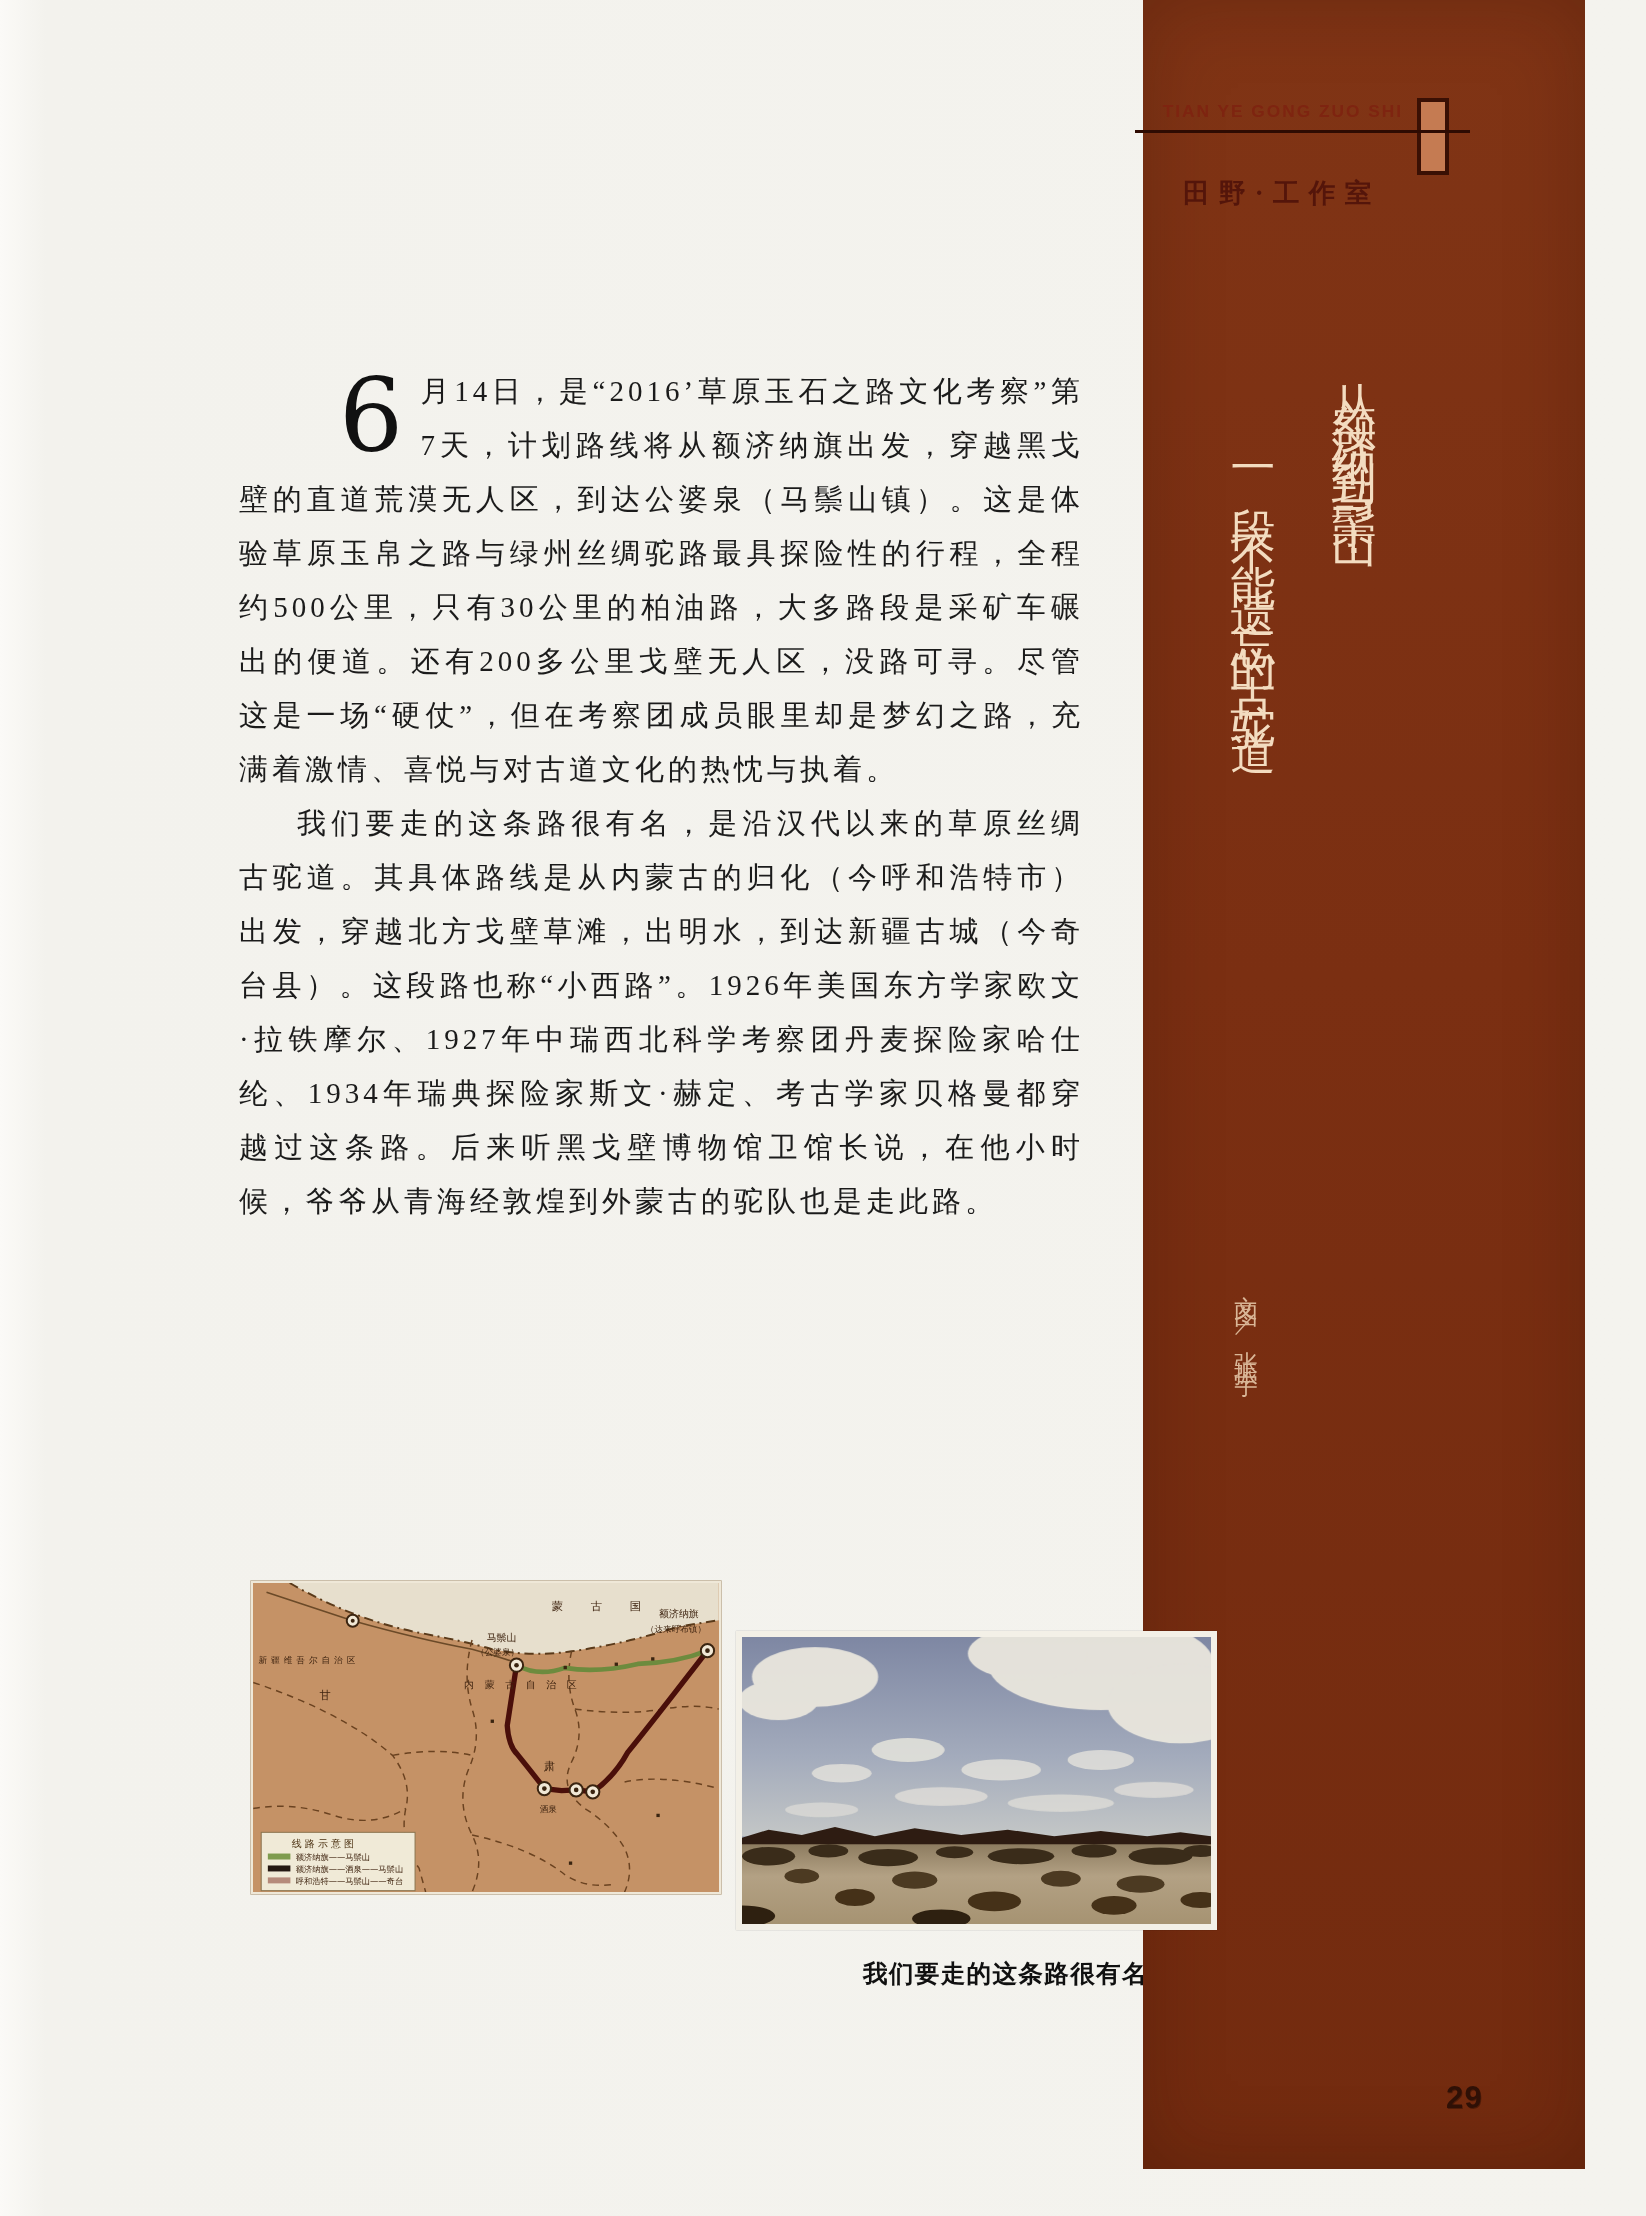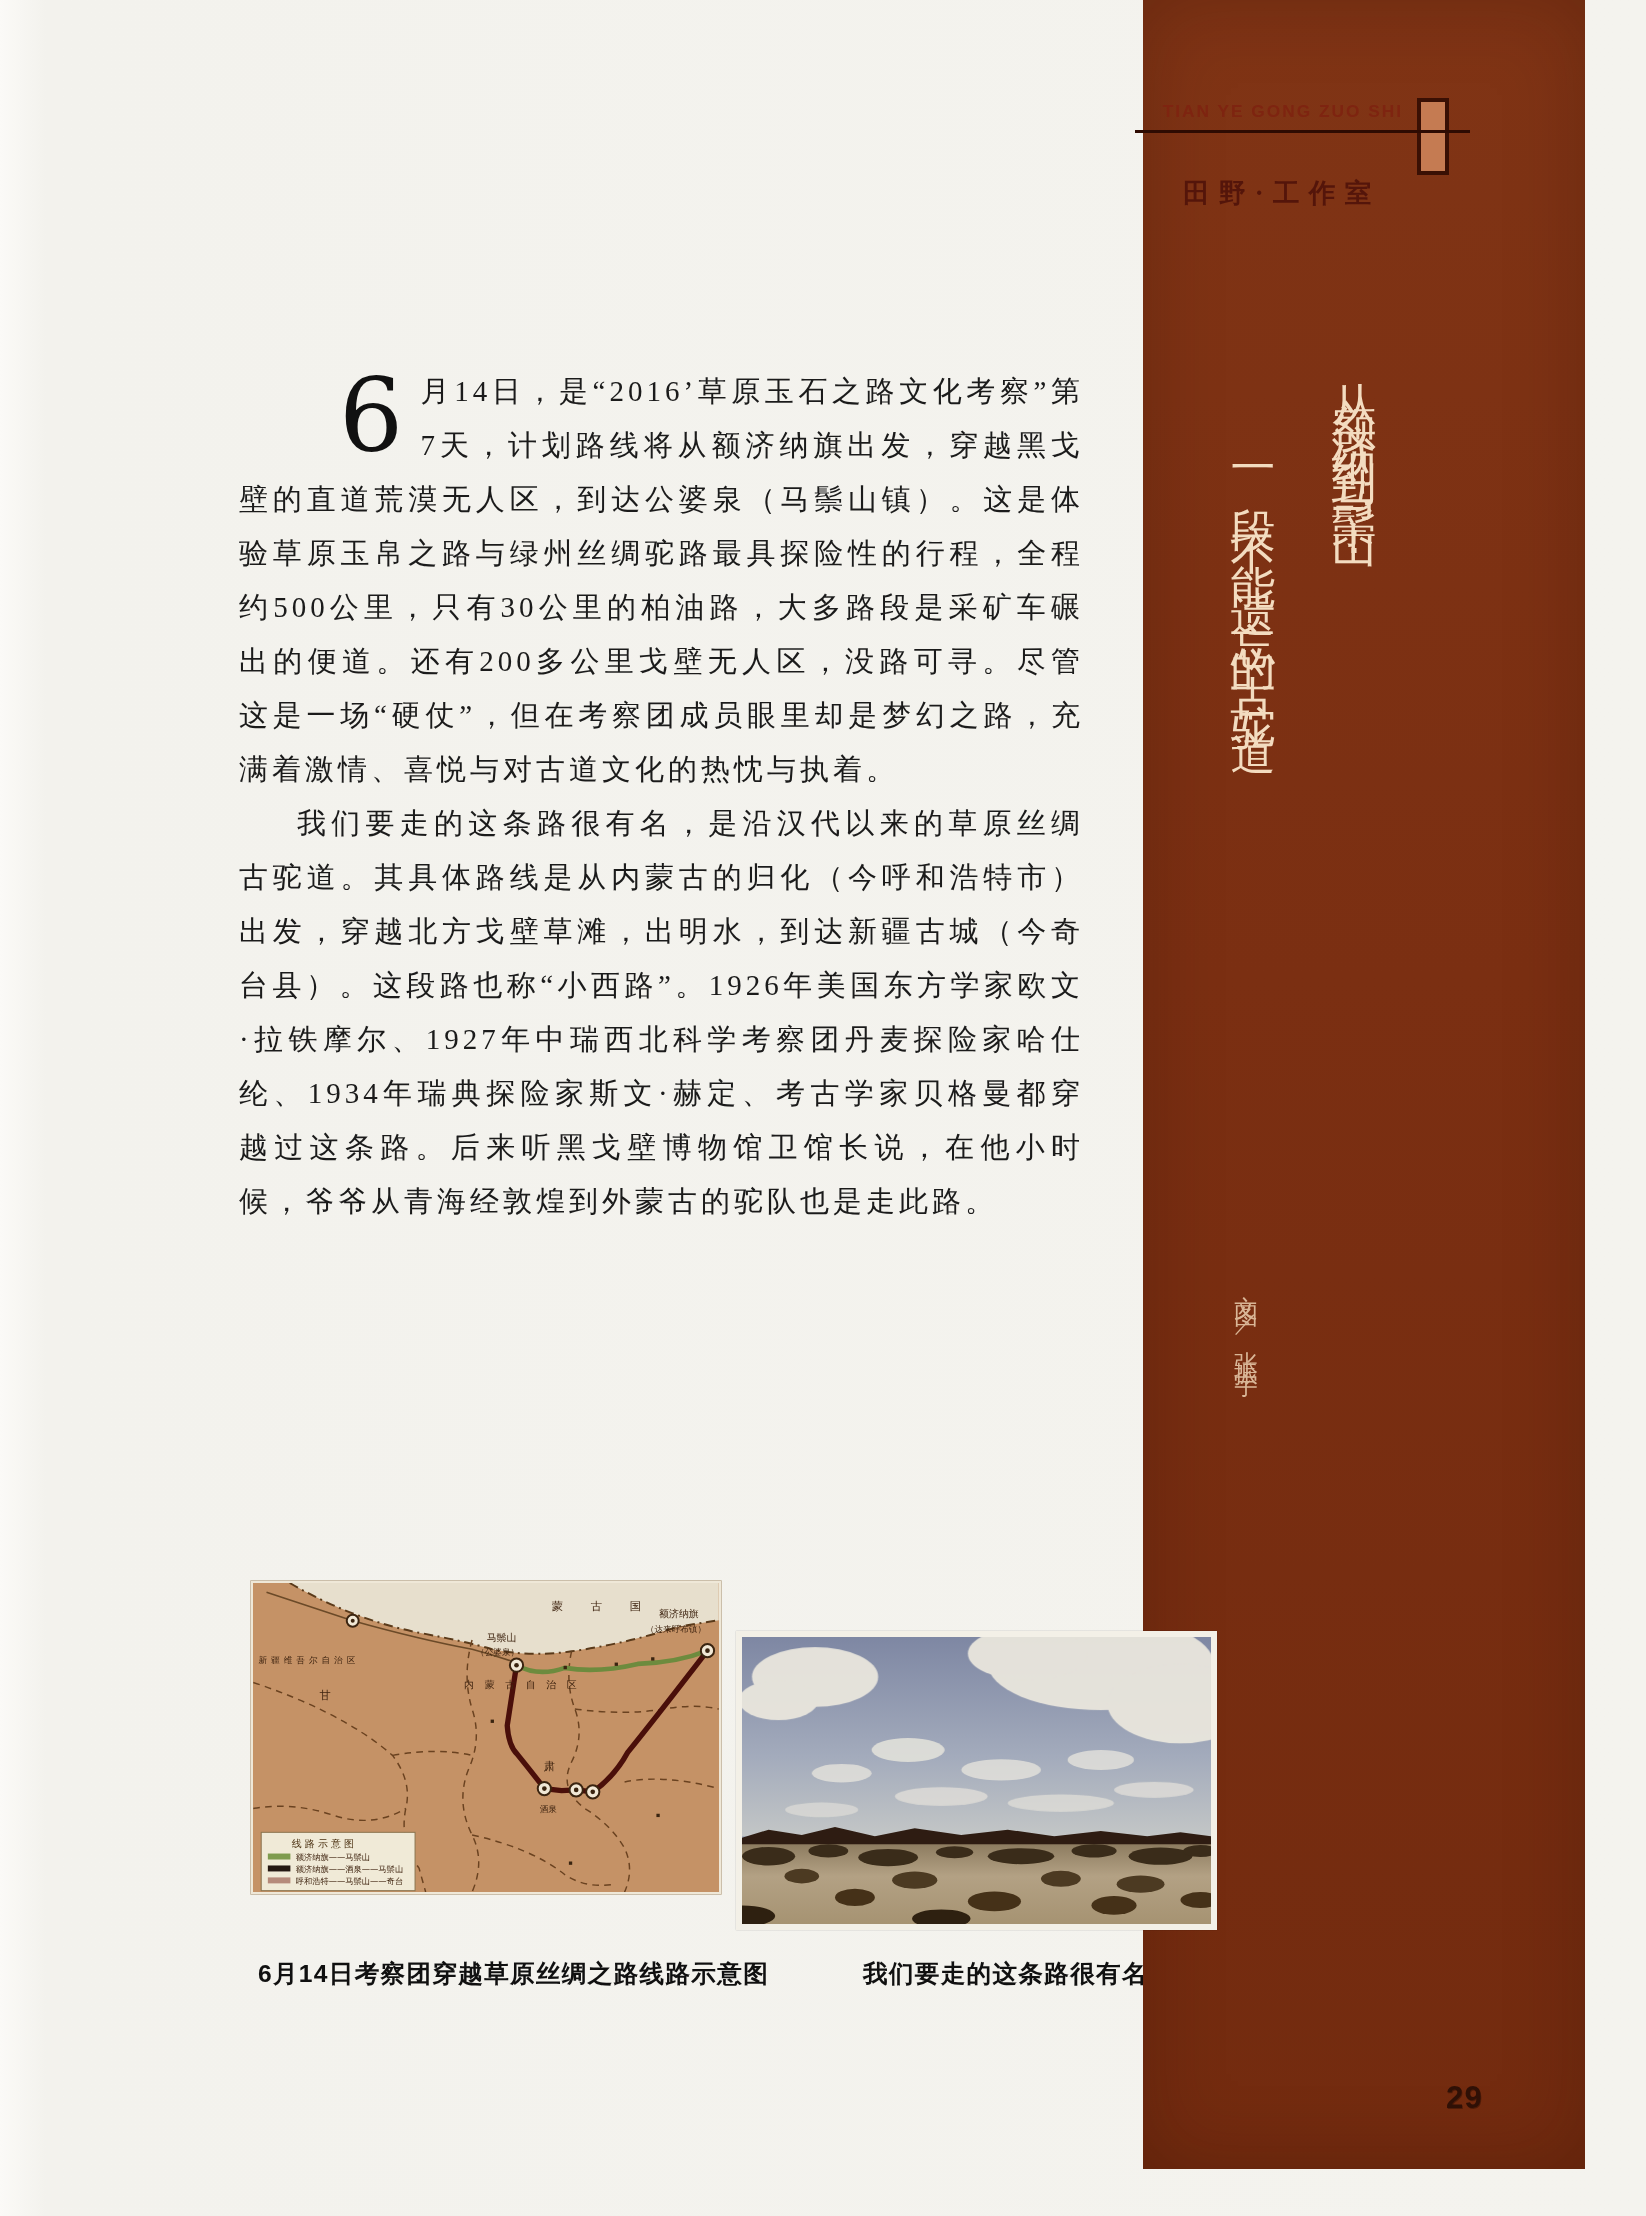--- a/index.html
+++ b/index.html
@@ -227,17 +227,16 @@
         <ellipse cx="170" cy="392" rx="30" ry="13" fill="#453118"></ellipse>
           <ellipse cx="380" cy="398" rx="40" ry="15" fill="#453118"></ellipse>
         <ellipse cx="560" cy="404" rx="34" ry="14" fill="#453118"></ellipse>
           <ellipse cx="690" cy="396" rx="30" ry="12" fill="#453118"></ellipse>
         <ellipse cx="60, " cy="420" rx="50" ry="16" fill="#2e2010"></ellipse>
           <ellipse cx="300" cy="424" rx="44" ry="14" fill="#2e2010"></ellipse>
       </g>
     </svg>
   </div>
 
-  <div class="caption cap-map">6月14日考察团穿越草原丝绸之路线路示意图</div>
   <div class="caption cap-photo">我们要走的这条路很有名</div>
 
 </div>
 
 
 </body></html>

